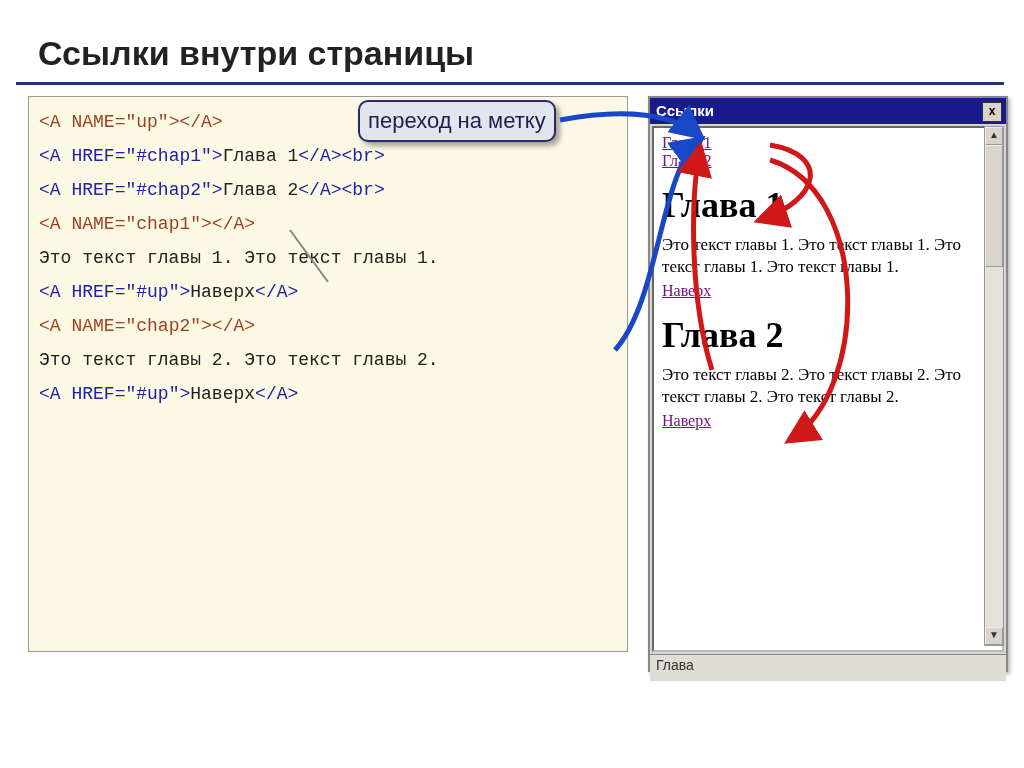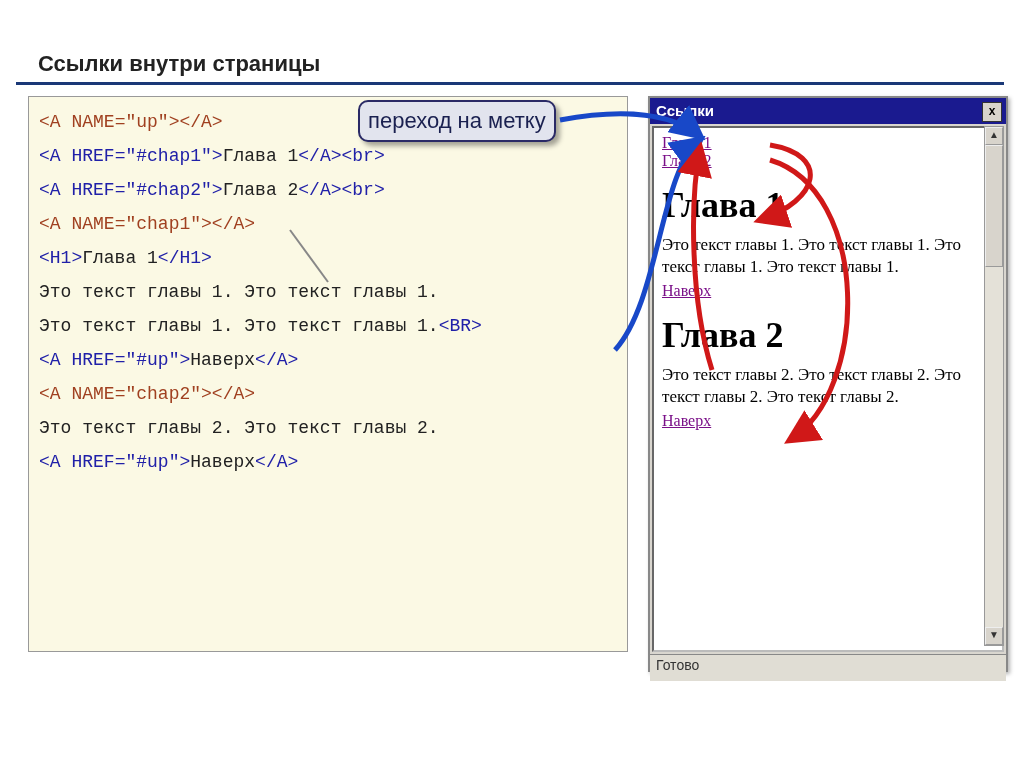--- a/index.html
+++ b/index.html
@@ -1,17 +1,17 @@
 <!DOCTYPE html>
 <html><head>
 <meta charset="utf-8">
 <style>
 html,body{margin:0;padding:0;font-family:sans-serif;background:#fff;}
 .stage{position:relative;width:1024px;height:768px;}
-.heading{position:absolute;left:38px;top:34px;font-size:22px;font-weight:bold;color:#222;margin-top:17px;}
+.heading{position:absolute;left:38px;top:34px;font-size:34px;font-weight:bold;color:#222;}
 .hr{position:absolute;left:16px;top:82px;width:988px;height:0;border-top:3px solid #1a3877;}
 .code-box{position:absolute;left:28px;top:96px;width:600px;height:556px;background:#fbf9e4;border:1px solid #999;font-family:"Courier New",monospace;font-size:18px;line-height:34px;padding:8px 10px;box-sizing:border-box;white-space:nowrap;overflow:hidden;}
 .tok-brown{color:#a04020;}
 .tok-blue{color:#2020a8;}
 .tok-txt{color:#222;}
 
 
 .callout{position:absolute;background:#e2e4ee;border:2px solid #2a2a66;border-radius:10px;font-size:22px;color:#1a2050;text-align:right;padding:6px 8px;box-shadow:4px 4px 5px rgba(0,0,0,.35);}
 .callout1{left:358px;top:100px;}
 .callout2{left:326px;top:262px;}
@@ -38,23 +38,21 @@
 <div class="stage">
 
   <div class="heading">Ссылки внутри страницы</div>
   <div class="hr"></div>
 
   <div class="code-box">
     <div><span class="tok-brown">&lt;A</span><span class="tok-brown"> NAME</span><span class="tok-brown">=</span><span class="tok-brown">"up"</span><span class="tok-brown">&gt;&lt;/A&gt;</span></div>
     <div><span class="tok-blue">&lt;A</span><span class="tok-blue"> HREF</span><span class="tok-blue">=</span><span class="tok-blue">"#chap1"</span><span class="tok-blue">&gt;</span><span class="tok-txt">Глава 1</span><span class="tok-blue">&lt;/A&gt;&lt;br&gt;</span></div>
     <div><span class="tok-blue">&lt;A</span><span class="tok-blue"> HREF</span><span class="tok-blue">=</span><span class="tok-blue">"#chap2"</span><span class="tok-blue">&gt;</span><span class="tok-txt">Глава 2</span><span class="tok-blue">&lt;/A&gt;&lt;br&gt;</span></div>
     <div><span class="tok-brown">&lt;A</span><span class="tok-brown"> NAME</span><span class="tok-brown">=</span><span class="tok-brown">"chap1"</span><span class="tok-brown">&gt;&lt;/A&gt;</span></div>
-    <div><span class="tok-blue">&lt;H1&gt;</span><span class="tok-txt">Глава 1</span><span class="tok-blue">&lt;/H1&gt;</span></div>
     <div><span class="tok-txt">Это текст главы 1. Это текст главы 1.</span></div>
-    <div><span class="tok-txt">Это текст главы 1. Это текст главы 1.</span><span class="tok-blue">&lt;BR&gt;</span></div>
     <div><span class="tok-blue">&lt;A</span><span class="tok-blue"> HREF</span><span class="tok-blue">=</span><span class="tok-blue">"#up"</span><span class="tok-blue">&gt;</span><span class="tok-txt">Наверх</span><span class="tok-blue">&lt;/A&gt;</span></div>
     <div><span class="tok-brown">&lt;A</span><span class="tok-brown"> NAME</span><span class="tok-brown">=</span><span class="tok-brown">"chap2"</span><span class="tok-brown">&gt;&lt;/A&gt;</span></div>
     <div><span class="tok-txt">Это текст главы 2. Это текст главы 2.</span></div>
     <div><span class="tok-blue">&lt;A</span><span class="tok-blue"> HREF</span><span class="tok-blue">=</span><span class="tok-blue">"#up"</span><span class="tok-blue">&gt;</span><span class="tok-txt">Наверх</span><span class="tok-blue">&lt;/A&gt;</span></div>
   </div>
 
   <div class="callout callout1">переход на метку</div>
 
   <div class="browser">
     <div class="title-bar">
@@ -69,21 +67,21 @@
       <a href="#">Наверх</a>
       <h1>Глава 2</h1>
       <p>Это текст главы 2. Это текст главы 2. Это текст главы 2. Это текст главы 2.</p>
       <a href="#">Наверх</a>
     </div>
     <div class="scroll-track">
       <div class="scroll-btn">▲</div>
       <div class="scroll-thumb"></div>
       <div class="scroll-btn" style="position:absolute;bottom:0;left:0;right:0">▼</div>
     </div>
-    <div class="status-bar">Готово</div>
+    <div class="status-bar">Глава</div>
   </div>
 
   <svg class="arrows">
     <defs>
       <marker id="ab" viewBox="0 0 10 10" refX="8" refY="5" markerWidth="7" markerHeight="7" orient="auto">
           <path d="M0 0 L10 5 L0 10 z" fill="#1848c8"></path>
         </marker>
       <marker id="ar" viewBox="0 0 10 10" refX="8" refY="5" markerWidth="7" markerHeight="7" orient="auto">
           <path d="M0 0 L10 5 L0 10 z" fill="#d01818"></path>
         </marker>

